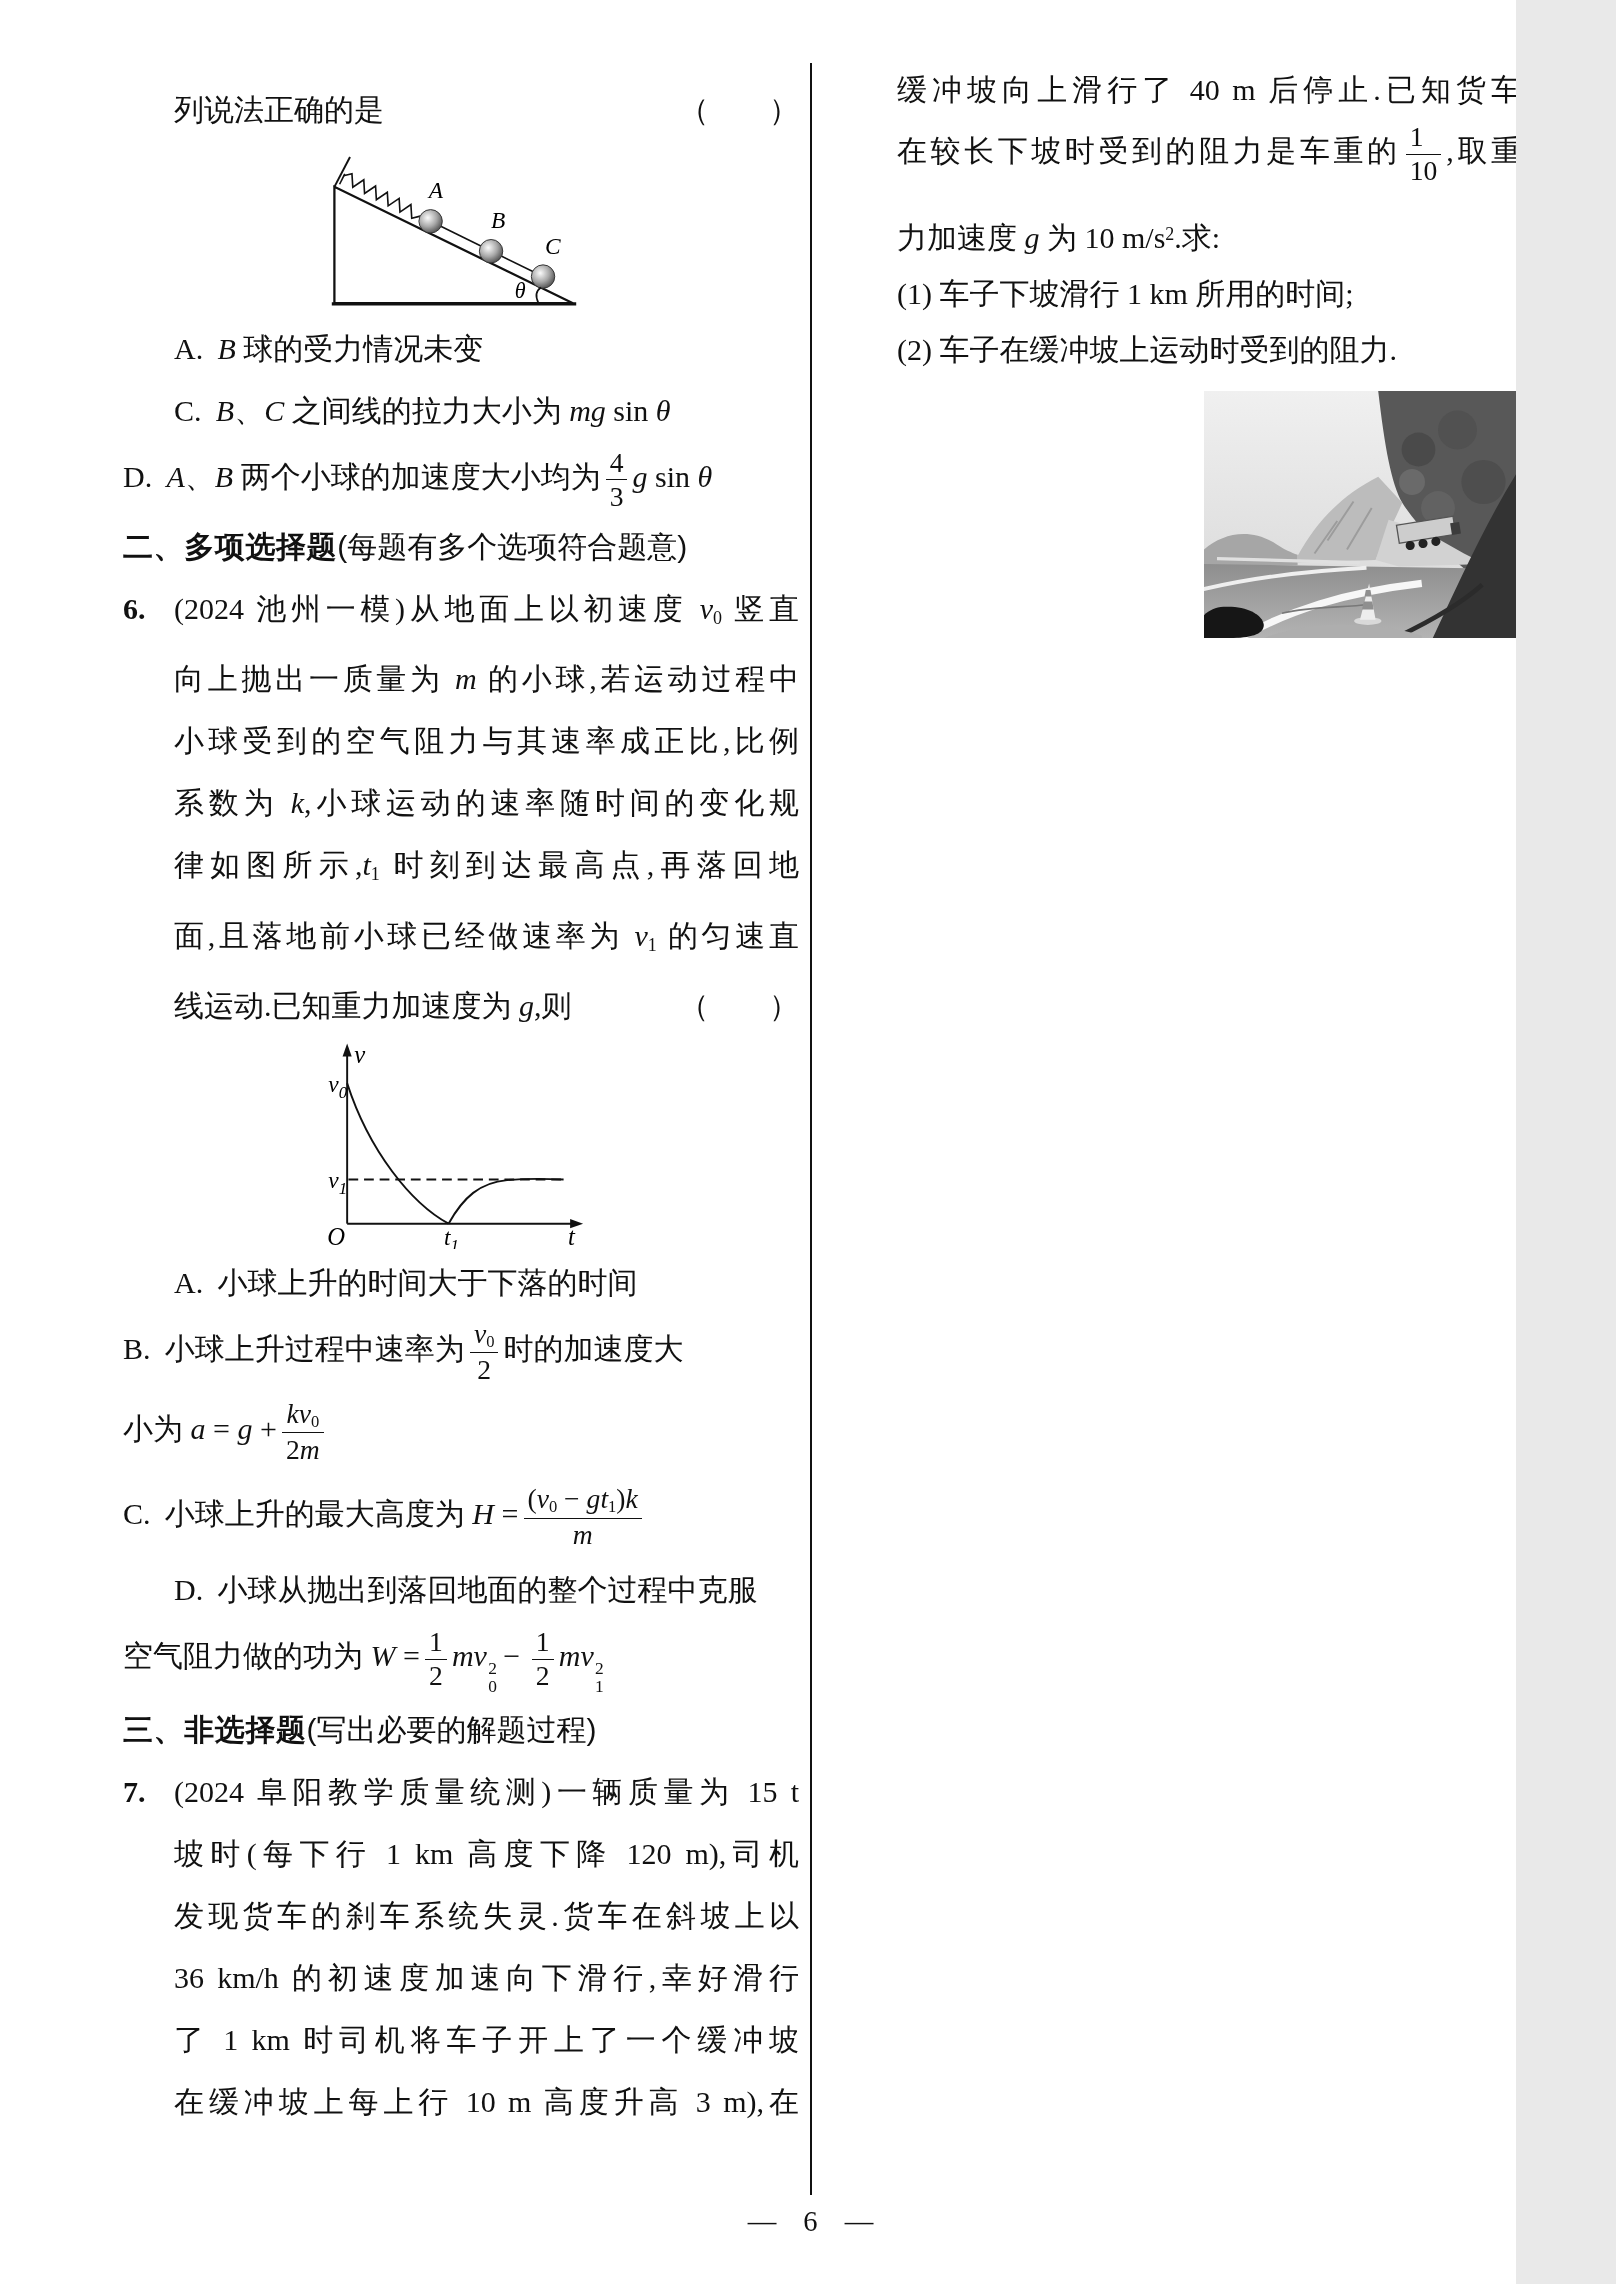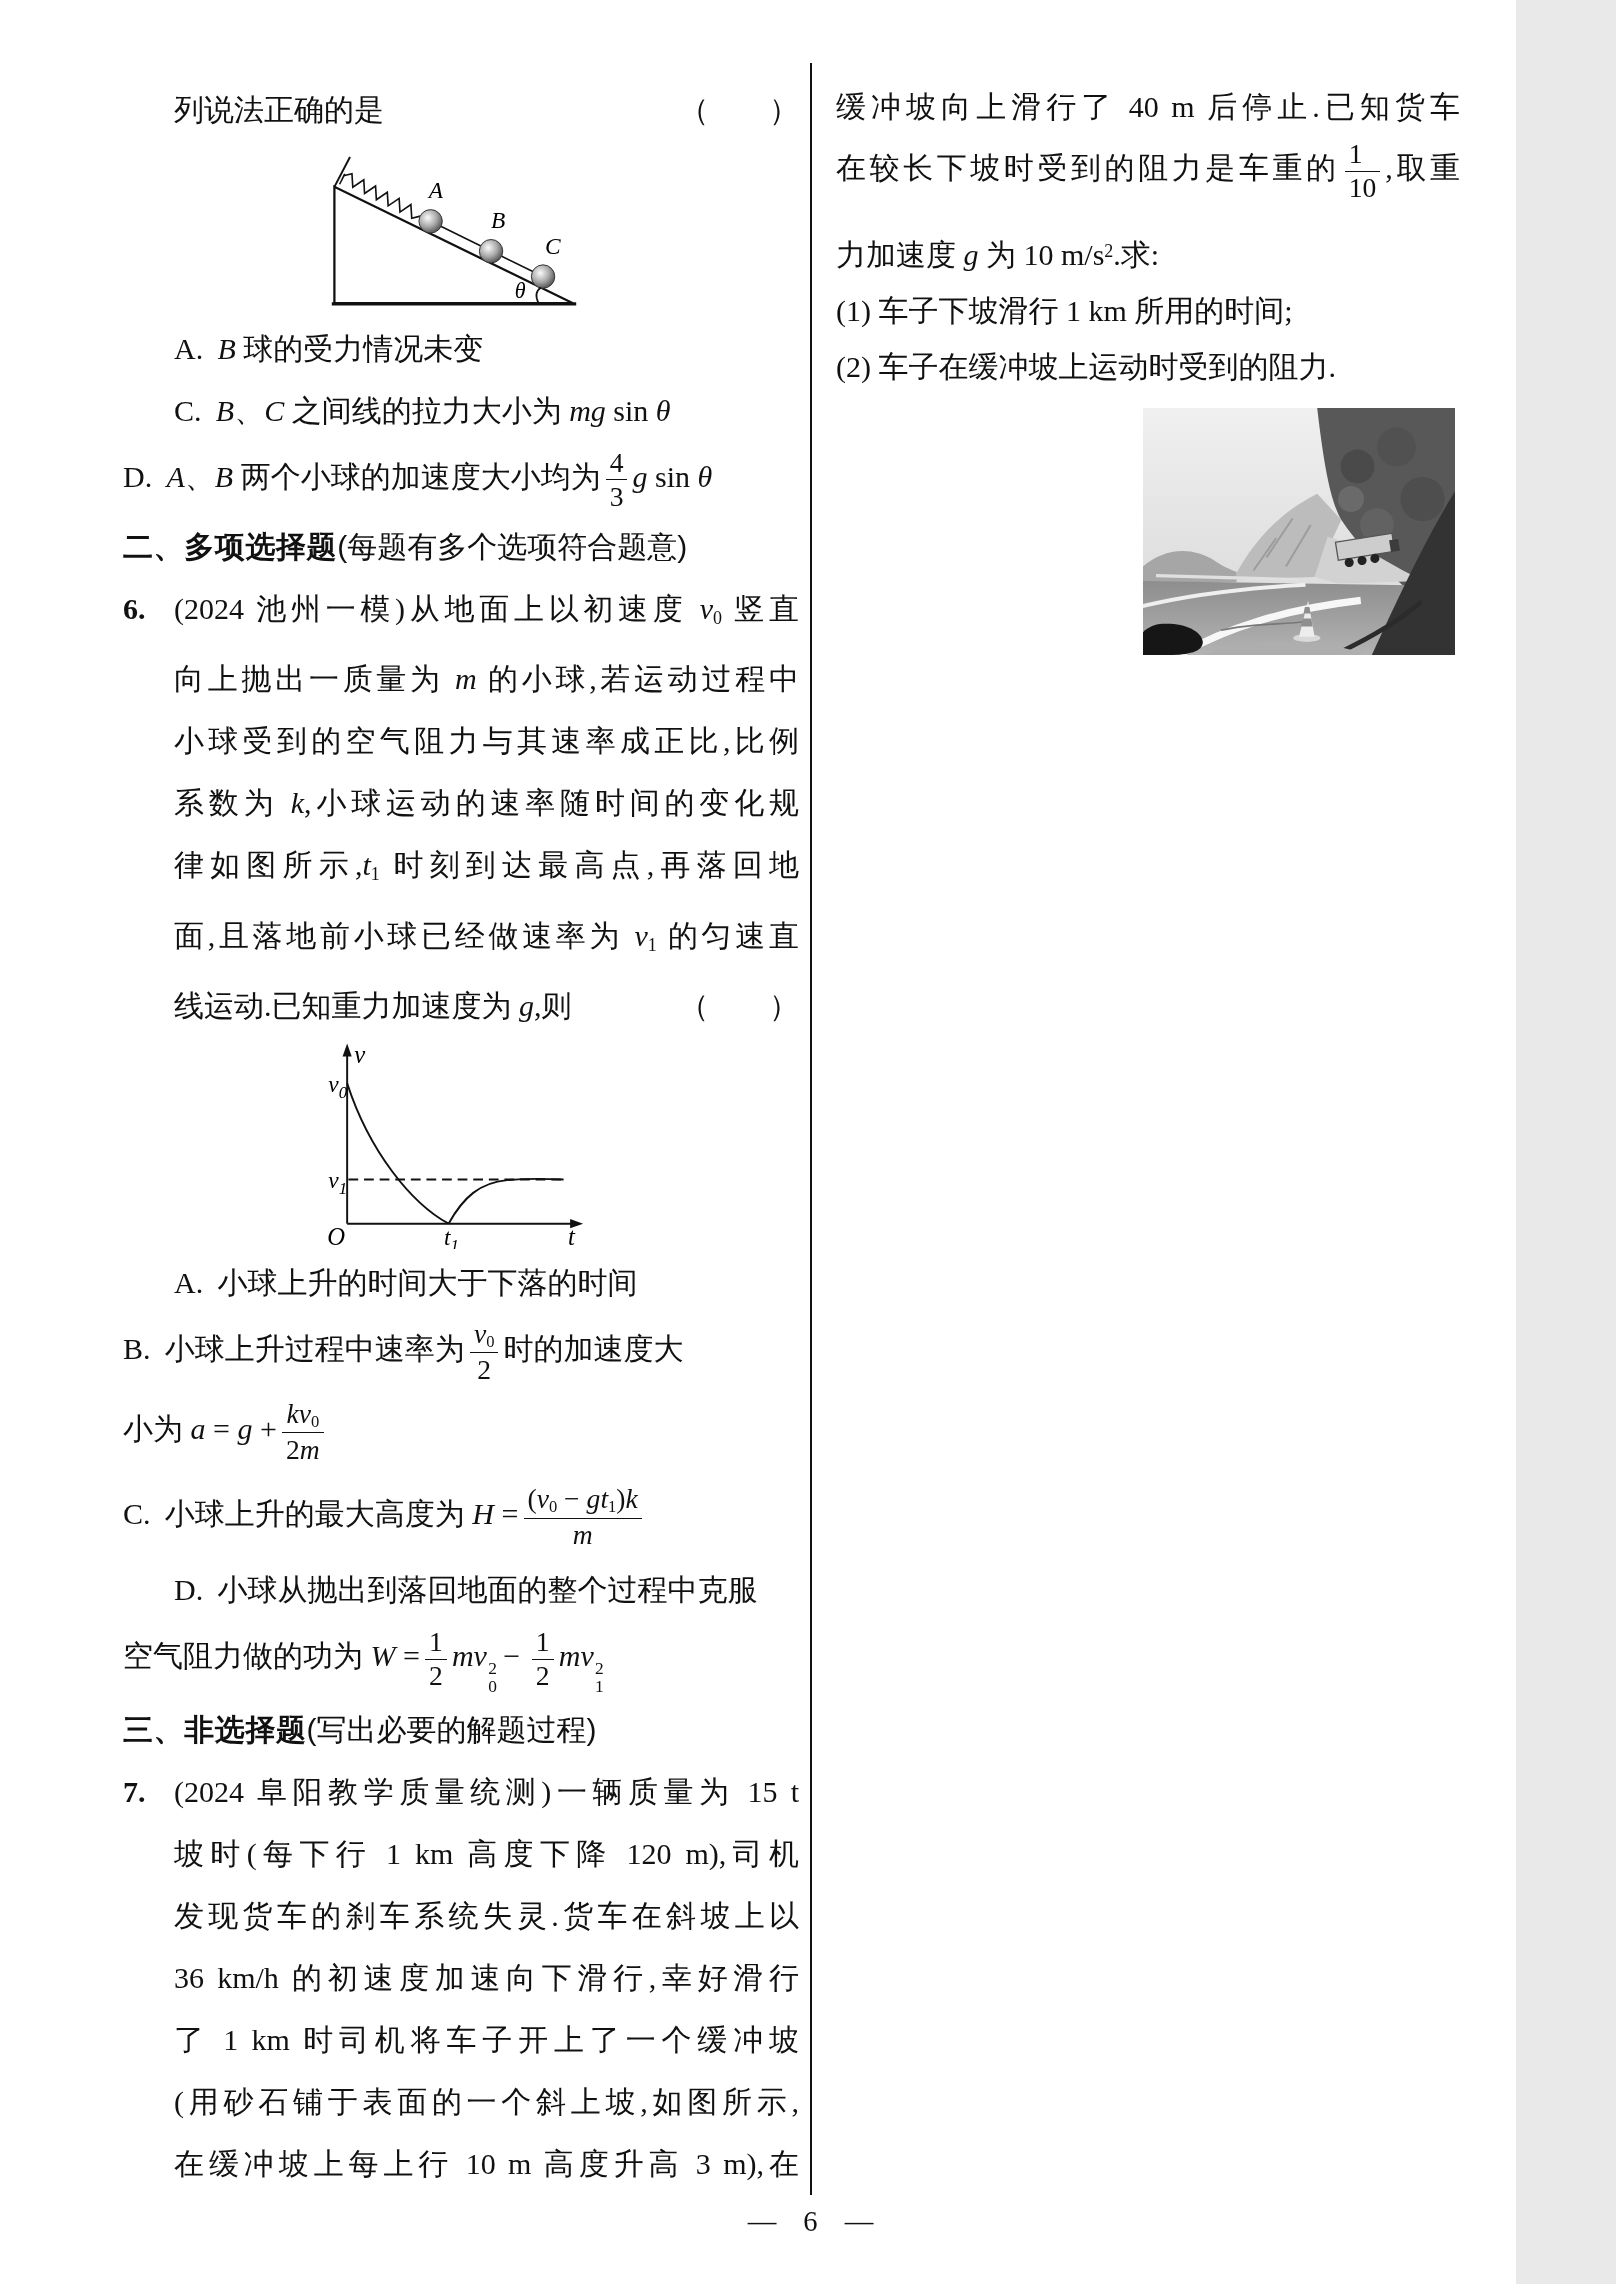--- a/index.html
+++ b/index.html
@@ -1,20 +1,20 @@
 <!DOCTYPE html>
 <html style="font-size:10.4px"><head>
 <meta charset="utf-8">
 <style>
   html,body{margin:0;padding:0;background:#e9e9e9;}
   .page{position:relative;width:1516px;height:2284px;background:#ffffff;overflow:hidden;
         font-family:"Liberation Serif","DejaVu Serif",serif;color:#111;font-size:30px;}
   .col{position:absolute;top:0;}
   .col.left{left:123px;width:676px;padding-top:79px;}
-  .col.right{left:836px;width:624px;padding-top:79px;}
+  .col.right{left:897px;width:624px;padding-top:62px;}
   .line{line-height:62px;min-height:62px;}
   .rline{line-height:56px;min-height:56px;}
   .ind1{padding-left:51px;}
   .ind2{padding-left:103px;}
   .j{text-align:justify;text-align-last:justify;text-justify:inter-character;}
   .flexline{display:flex;justify-content:space-between;align-items:baseline;}
   .qline{display:flex;align-items:baseline;}
   .qnum{flex:none;width:51px;font-weight:bold;}
   .qbody{flex:1;}
   .sec .sect{font-weight:bold;font-family:"Liberation Sans","DejaVu Sans",sans-serif;letter-spacing:0.6px;margin-top:27px;}
@@ -148,21 +148,20 @@
     </div>
 
     <div class="line qline">
       <span class="qnum">7.</span>
       <div class="qbody j">(2024 阜阳教学质量统测)一辆质量为 15 t</div>
     </div>
     <div class="line ind1 j">坡时(每下行 1 km 高度下降 120 m),司机</div>
     <div class="line ind1 j">发现货车的刹车系统失灵.货车在斜坡上以</div>
     <div class="line ind1 j">36 km/h 的初速度加速向下滑行,幸好滑行</div>
     <div class="line ind1 j">了 1 km 时司机将车子开上了一个缓冲坡</div>
-    <div class="line ind1 j">(用砂石铺于表面的一个斜上坡,如图所示,</div>
     <div class="line ind1 j">在缓冲坡上每上行 10 m 高度升高 3 m),在</div>
   </div>
 
   <div class="col right">
     <div class="rline j">缓冲坡向上滑行了 40 m 后停止.已知货车</div>
     <div class="rline j padline-s">
       <span>在较长下坡时受到的阻力是车重的</span><span class="frac"><span class="fn">1</span><span class="fd">10</span></span><span>,取重</span>
     </div>
     <div class="rline" style="margin-top:16px;">力加速度 <i>g</i> 为 10 m/s<sup>2</sup>.求:</div>
     <div class="rline">(1) 车子下坡滑行 1 km 所用的时间;</div>

